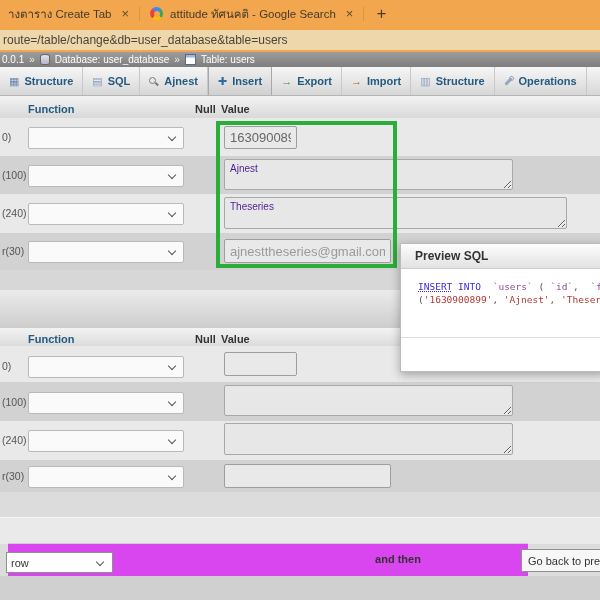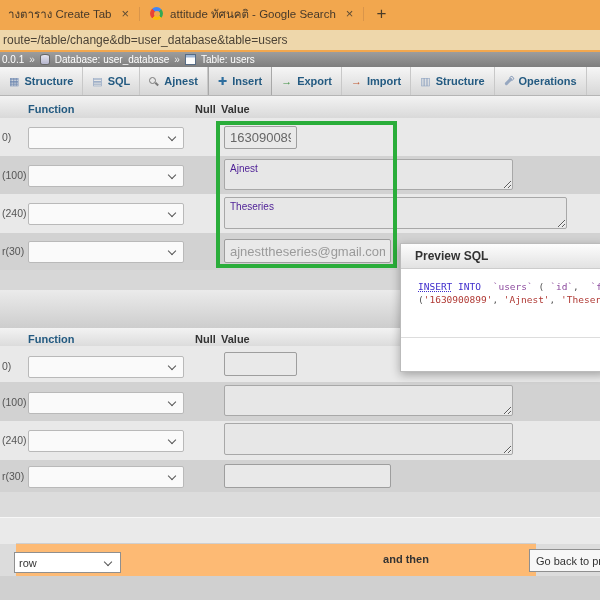--- a/index.html
+++ b/index.html
@@ -84,21 +84,21 @@
     display:flex;align-items:center;padding-left:14px;font-size:12px;font-weight:bold;color:#333;}
   .sql{margin:11px 0 0 17px;font-family:"DejaVu Sans Mono","Liberation Mono",monospace;
     font-size:9.5px;line-height:13px;white-space:nowrap;}
   .sql-kw{color:#3e2ccc;} .sql-kw.u{text-decoration:underline dotted;}
   .sql-id{color:#8c4a9e;margin-left:6px;} .sql-p{color:#555;} .sql-str{color:#b03a35;}
   .pv-divider{position:absolute;left:0;right:0;top:93px;border-top:1px solid #ddd;}
 
   
   .fieldset-bottom{position:absolute;left:0;top:517px;width:600px;height:26px;background:#eaeaea;
     border-top:1px solid #f7f7f7;}
-  .controls{position:absolute;left:16px;top:543px;width:520px;height:32px;background:#fdba74;
+  .controls{position:absolute;left:8px;top:543px;width:520px;height:32px;background:#d946ef;
     border-top:1px solid #cfcfcf;border-bottom:1px solid #c2c2c2;}
   .ins-sel-wrap{position:absolute;left:-2px;top:8px;width:107px;height:21px;}
   .ins-select{width:100%;height:100%;-webkit-appearance:none;appearance:none;background:#fff;
     border:1px solid #8f8f8f;font-size:11px;color:#333;padding:0 18px 0 4px;font-family:inherit;}
   .ins-chev{position:absolute;right:10px;top:7px;width:5px;height:5px;border-right:1.6px solid #555;
     border-bottom:1.6px solid #555;transform:rotate(45deg);pointer-events:none;}
   .and-then{position:absolute;left:330px;top:9px;width:120px;text-align:center;font-size:11px;
     font-weight:bold;color:#333;}
   .go-back{position:absolute;left:513px;top:5px;width:95px;height:23px;background:#f7f7f7;
     border:1px solid #8f8f8f;font-size:11px;color:#333;line-height:22px;padding-left:6px;

